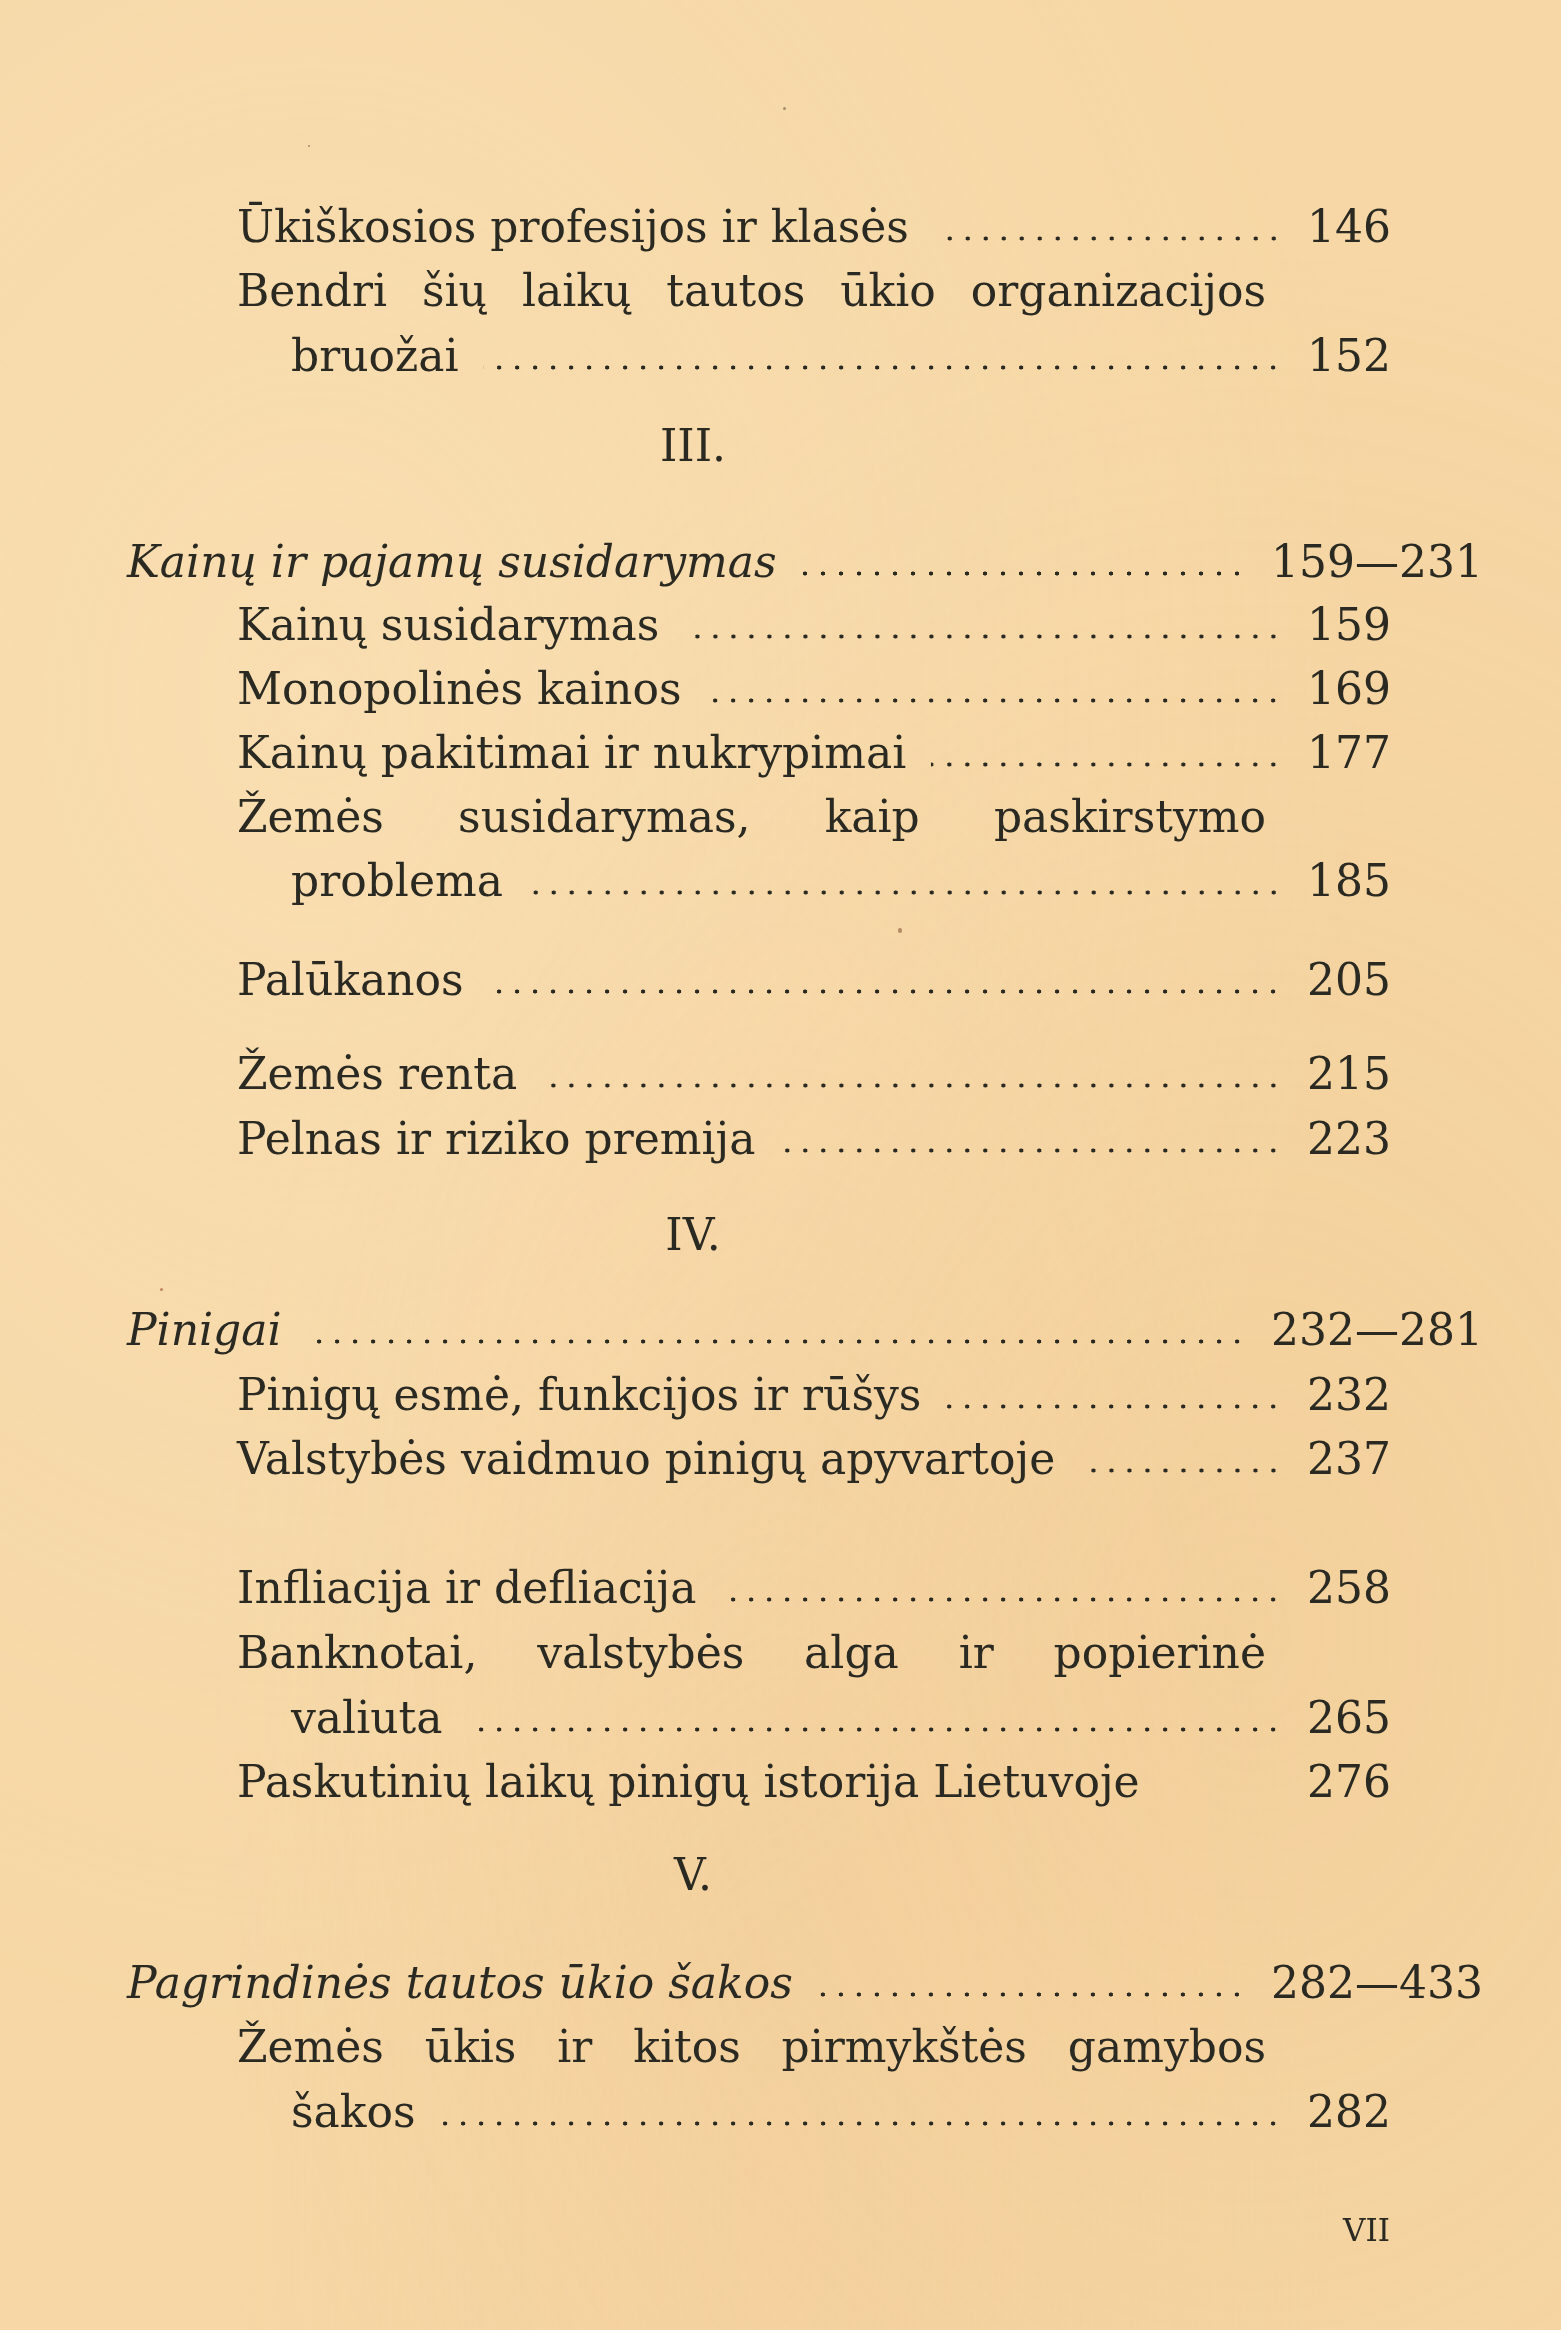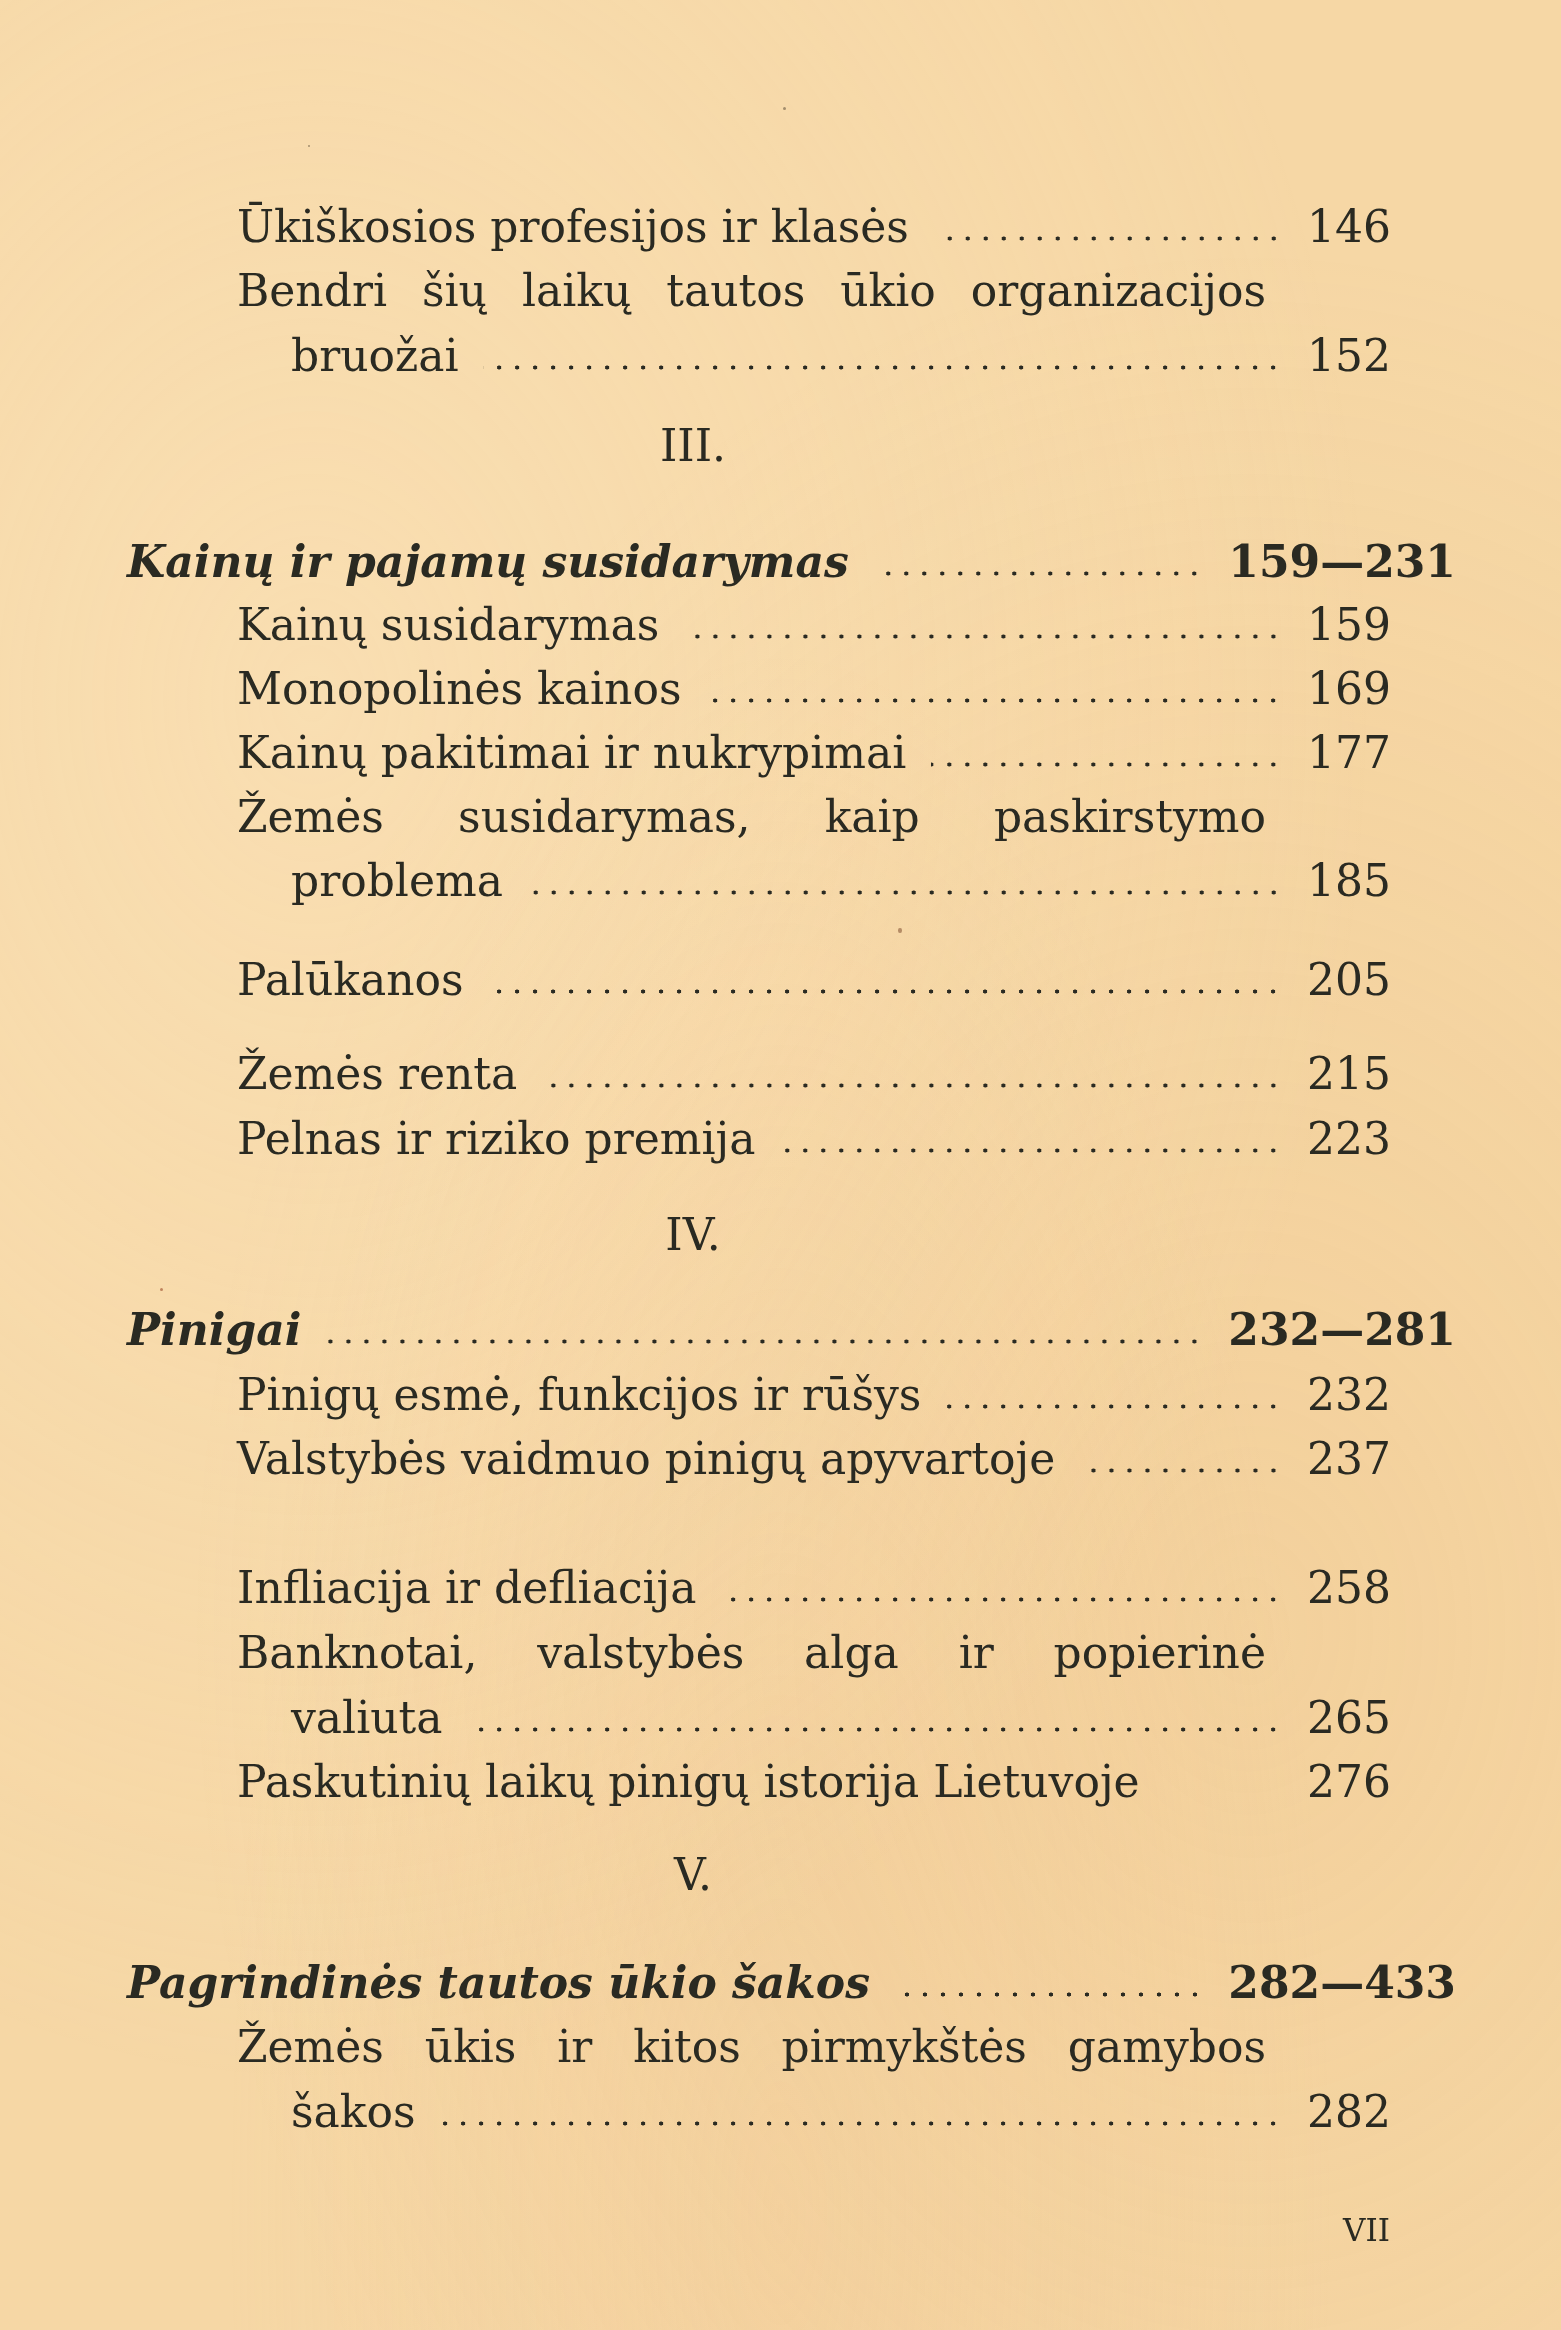--- a/index.html
+++ b/index.html
@@ -28,21 +28,21 @@
     flex: 1 1 auto; overflow: hidden; margin: 0 10.7px 6px 10.7px;
     height: 9.5px;
     background-image: radial-gradient(circle, #2a2a22 1.9px, transparent 2.4px);
     background-size: 18px 9.5px;
     background-repeat: repeat-x;
     background-position: right center;
   }
   .row .pages { flex: 0 0 auto; text-align: right; }
   .row.sub { padding-left: 237px; padding-right: 171px; box-sizing: border-box; }
   .row.cont { padding-left: 291px; padding-right: 171px; box-sizing: border-box; }
-  .row.chapter { padding-left: 127px; padding-right: 106px; box-sizing: border-box; font-weight: bold; }
+  .row.chapter { padding-left: 127px; padding-right: 79px; box-sizing: border-box; }
   .row.chapter .title { font-style: italic; }
   .row.wrap { padding-left: 237px; padding-right: 296px; box-sizing: border-box; }
   .row.wrap .title { width: 100%; text-align: justify; text-align-last: justify; }
   .roman {
     position: absolute; left: 0; width: 1386px; text-align: center;
     font-size: 44px; line-height: 1;
   }
   .folio {
     position: absolute; right: 172px; font-size: 31px; line-height: 1;
   }

